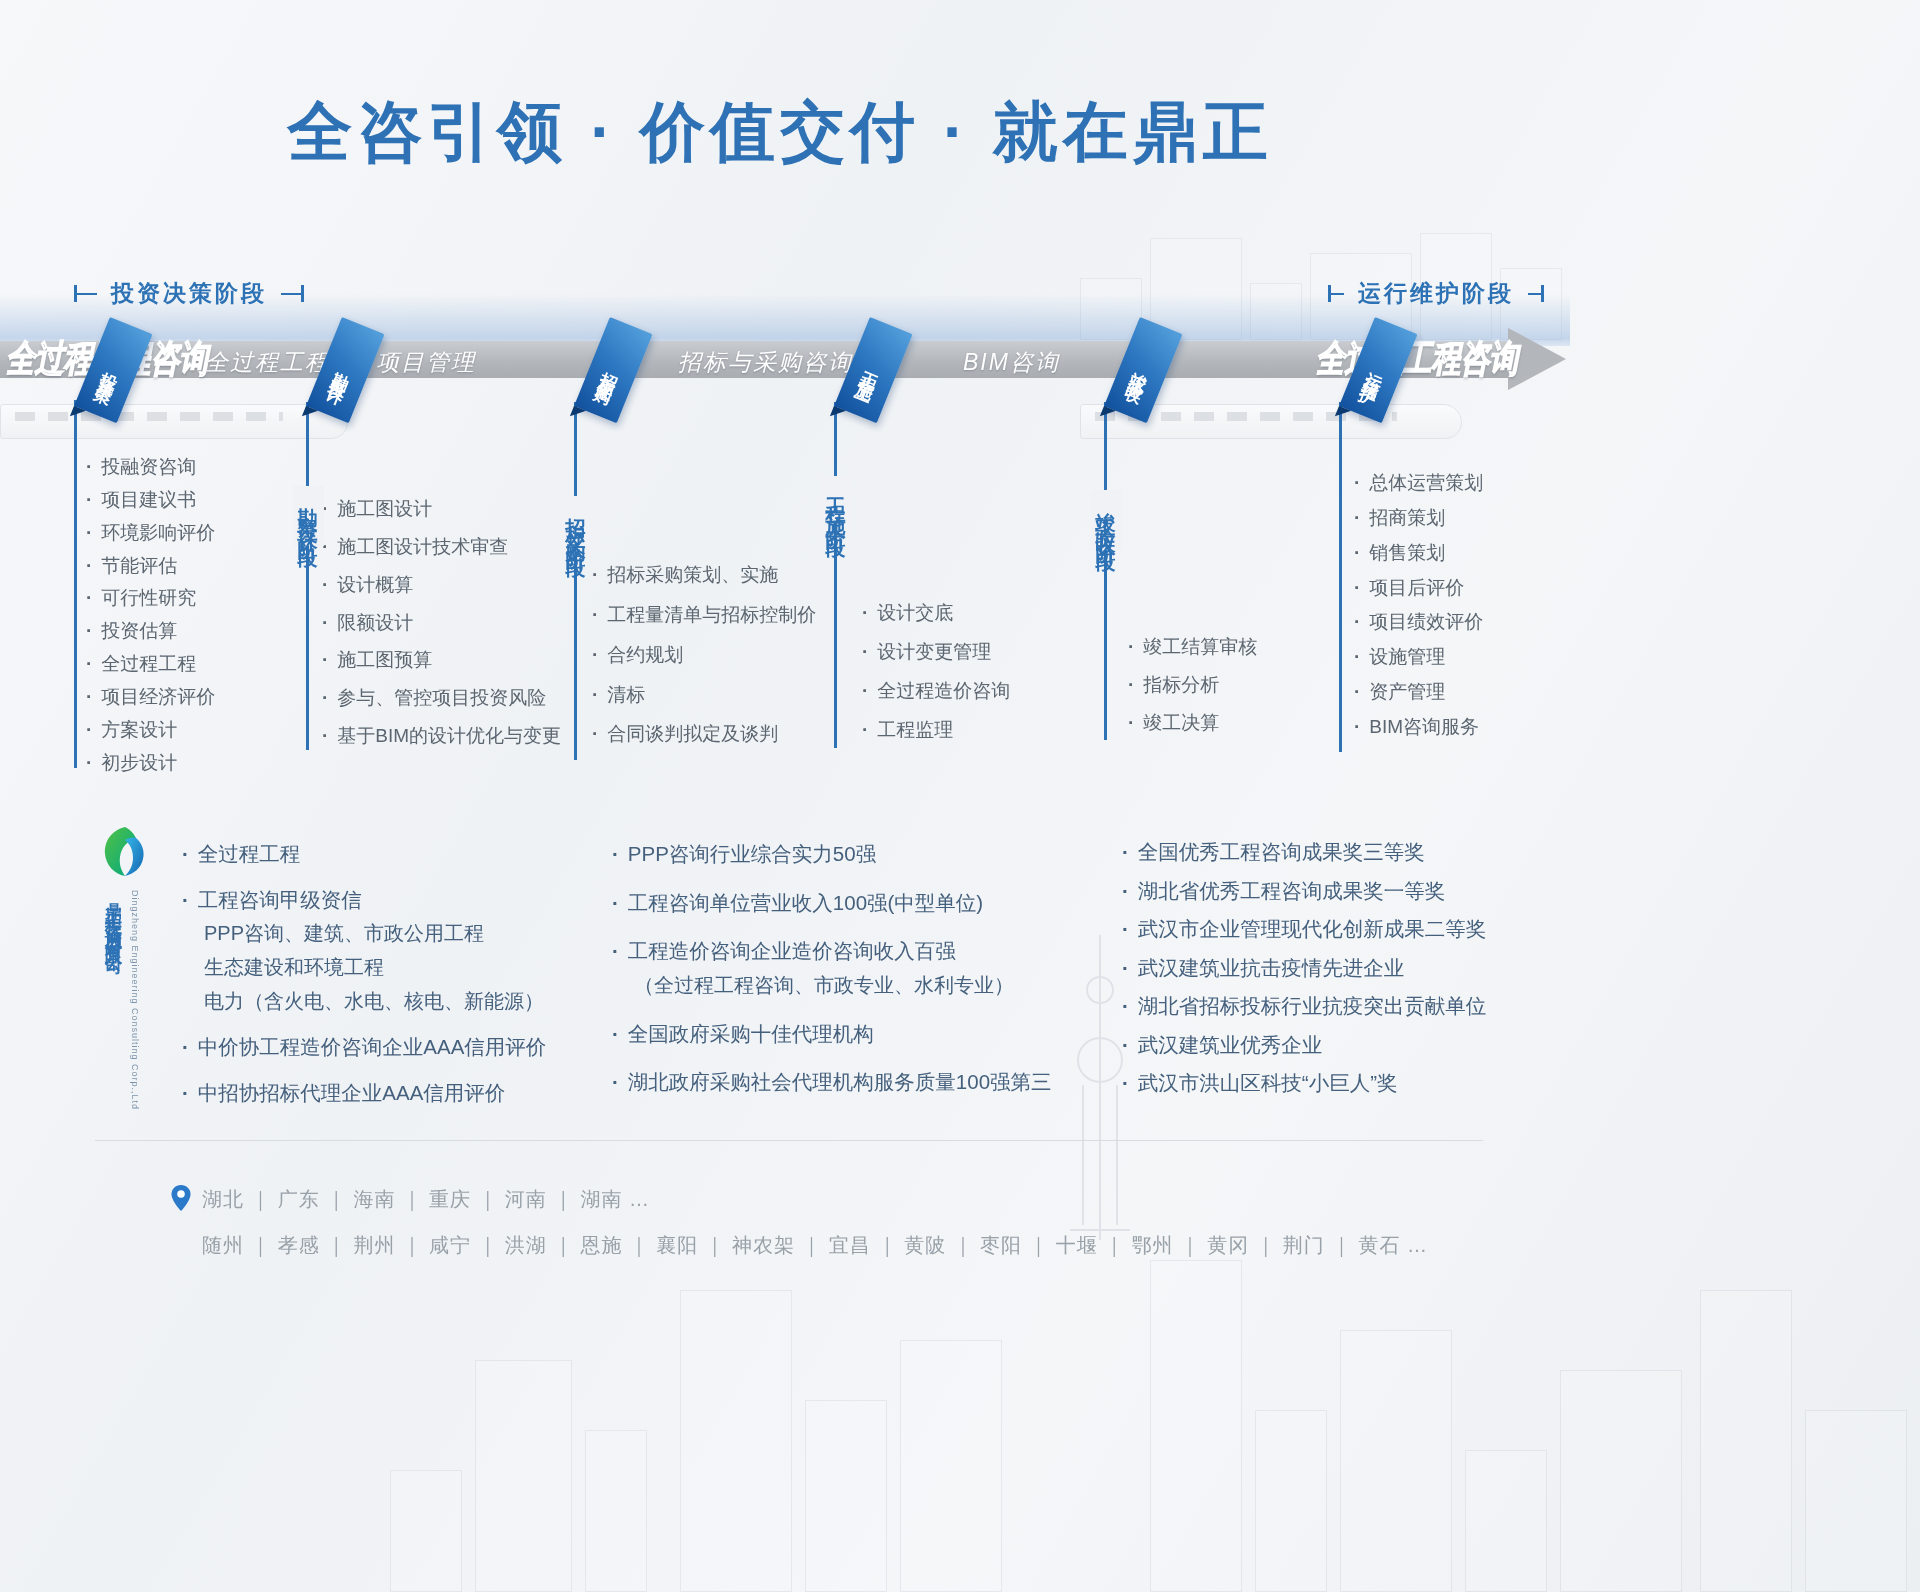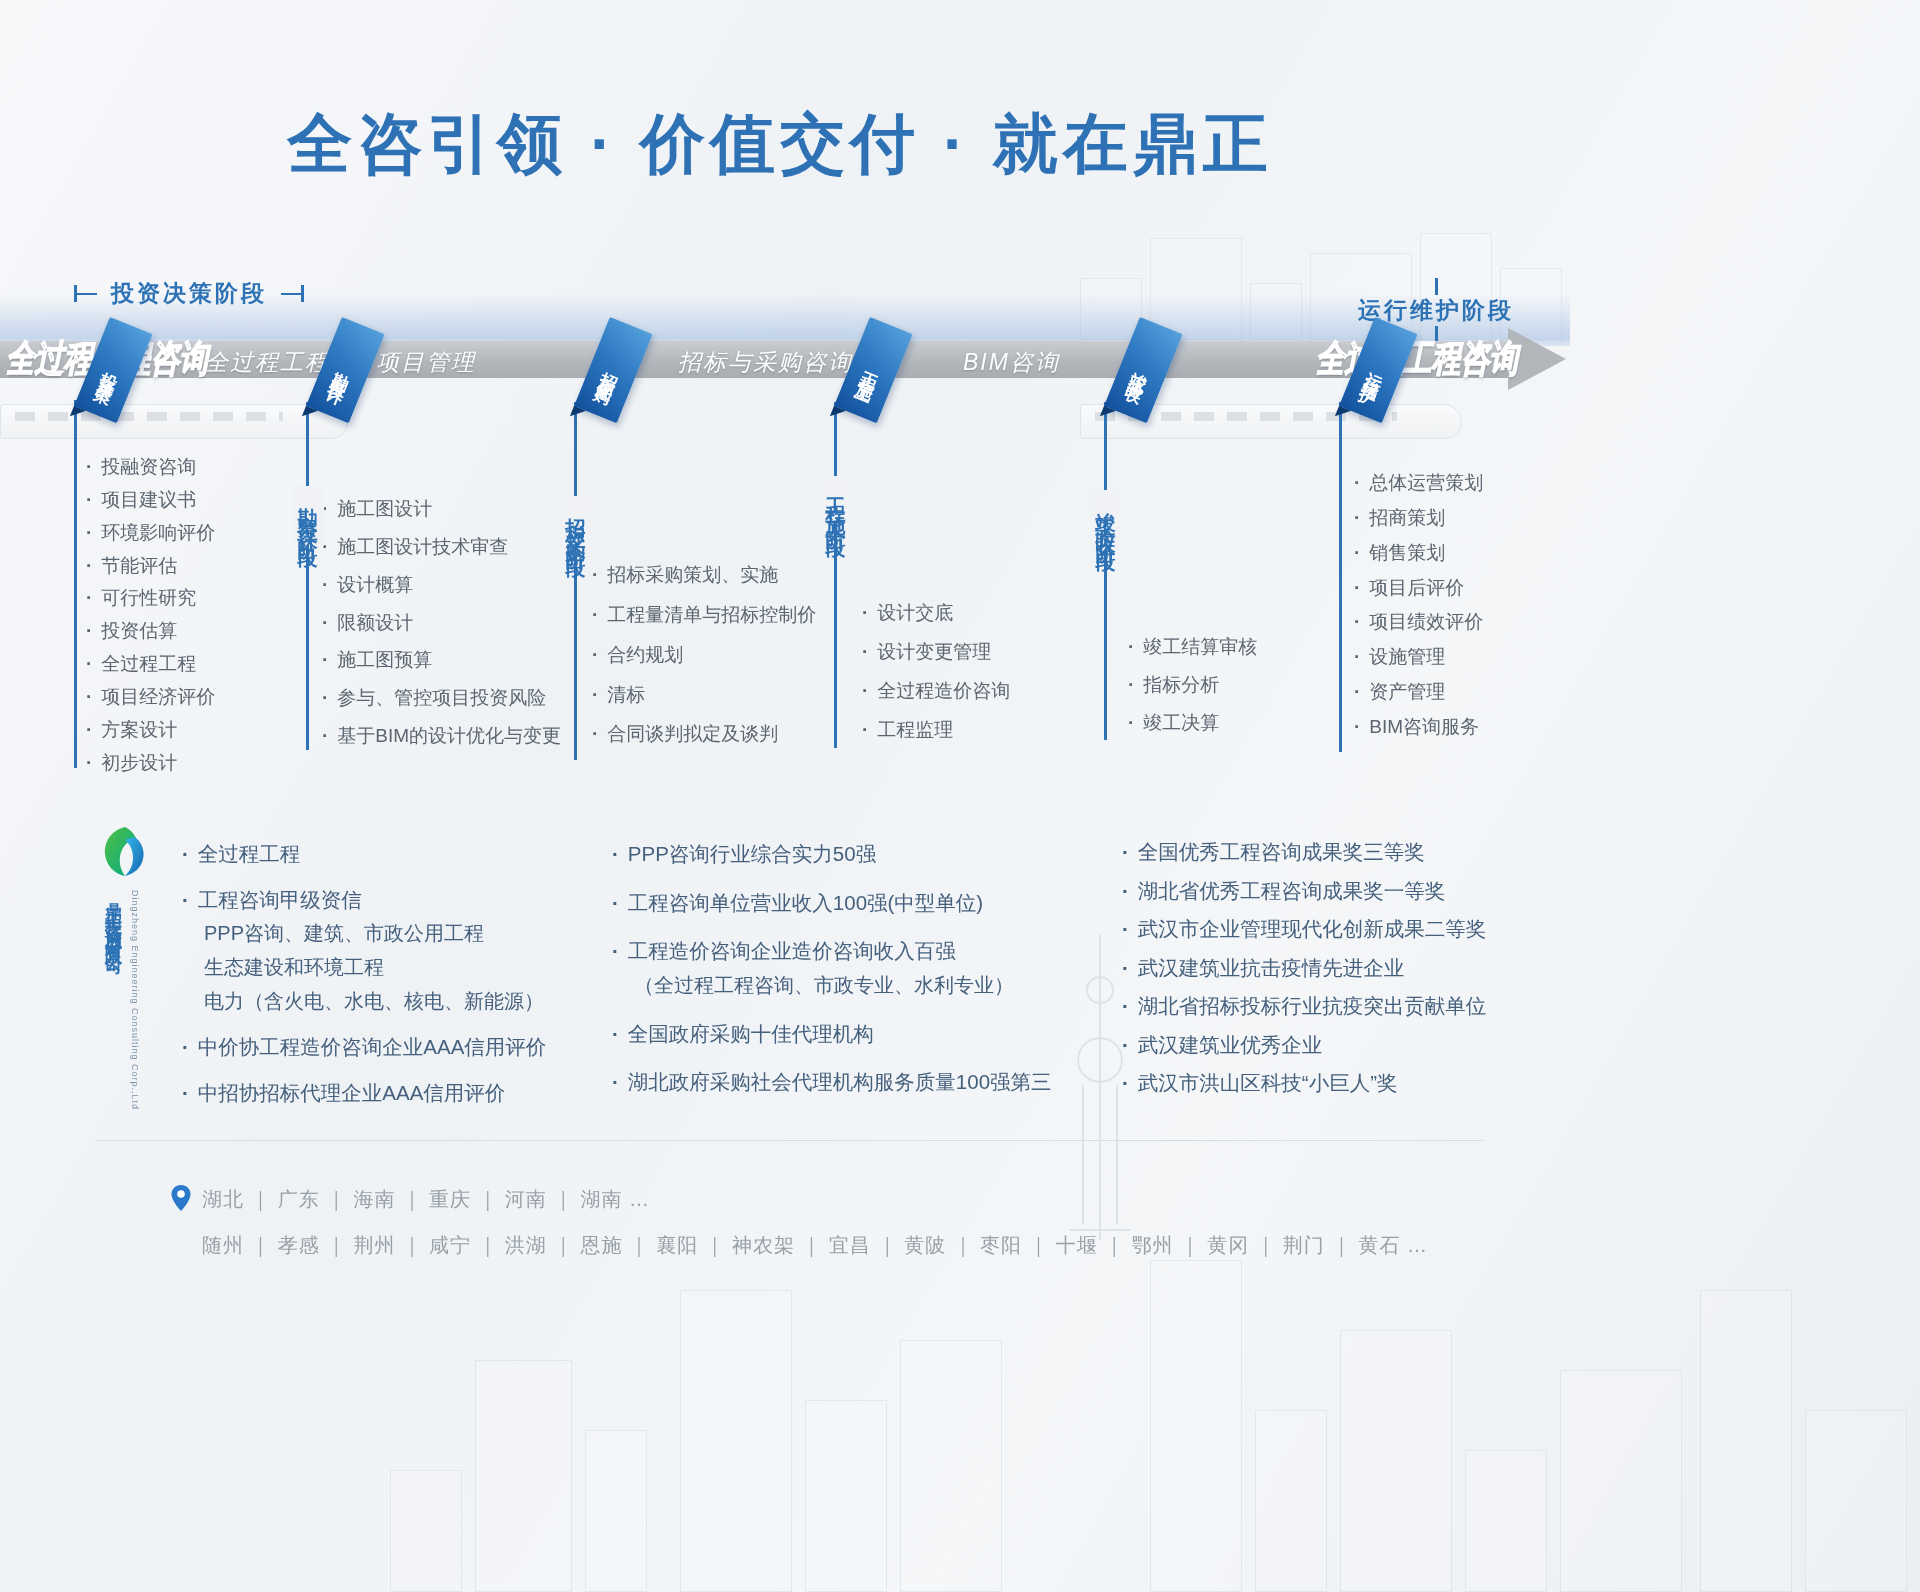--- a/index.html
+++ b/index.html
@@ -16,31 +16,31 @@
   .train{position:absolute;z-index:1;height:33px;background:linear-gradient(180deg,#fbfcfd,#eff1f3);
     border:1.5px solid #dde0e4;opacity:.85;border-radius:5px 30px 26px 4px;}
   .train .win{position:absolute;top:7px;left:14px;right:64px;height:9px;
     background:repeating-linear-gradient(90deg,#d9dce0 0 20px,transparent 20px 33px);}
   .train-left{left:0;top:404px;width:346px;}
   .train-right{left:1080px;top:404px;width:380px;}
   .blue-strip{position:absolute;left:0;top:294px;width:1570px;height:52px;z-index:1;
     background:linear-gradient(180deg,rgba(125,165,215,0) 0%,rgba(125,165,215,.40) 85%,rgba(125,165,215,.18) 100%);}
 
   
-  .title{position:absolute;left:0;top:100px;width:1560px;text-align:center;
+  .title{position:absolute;left:0;top:88px;width:1560px;text-align:center;
     font-size:65px;font-weight:bold;color:#2e72b5;letter-spacing:5px;z-index:2;white-space:nowrap;}
 
   
   .phase{position:absolute;top:278px;display:flex;align-items:center;z-index:2;padding-left:36px;}
   .tick{width:3px;height:17px;background:#2d72b5;flex:0 0 auto;}
   .pline{flex:1;height:2px;background:#2d72b5;}
   .plabel{font-size:23px;font-weight:bold;color:#2d72b5;letter-spacing:3px;padding:0 14px;white-space:nowrap;}
   .phase-1{left:38px;width:230px;}
   .phase-2{left:345px;width:852px;}
-  .phase-3{left:1292px;width:216px;flex-direction:column;}
+  .phase-3{left:1292px;width:216px;}
 
   
   .band{position:absolute;left:0;top:341px;width:1508px;height:37px;z-index:2;
     background:linear-gradient(180deg,#c9cdd1 0%,#b2b6bb 60%,#a9adb2 100%);}
   .band-arrow{position:absolute;left:1508px;top:328px;width:0;height:0;z-index:2;
     border-top:31px solid transparent;border-bottom:31px solid transparent;border-left:58px solid #b3b7bc;}
   .wm{position:absolute;top:334px;font-size:37px;font-weight:bold;font-style:italic;color:#8f969d;
     -webkit-text-stroke:1.5px #ffffff;transform:scaleX(.78);transform-origin:left center;
     white-space:nowrap;z-index:3;text-shadow:0 2px 3px rgba(60,70,80,.35);}
   .wm-left{left:6px;}

